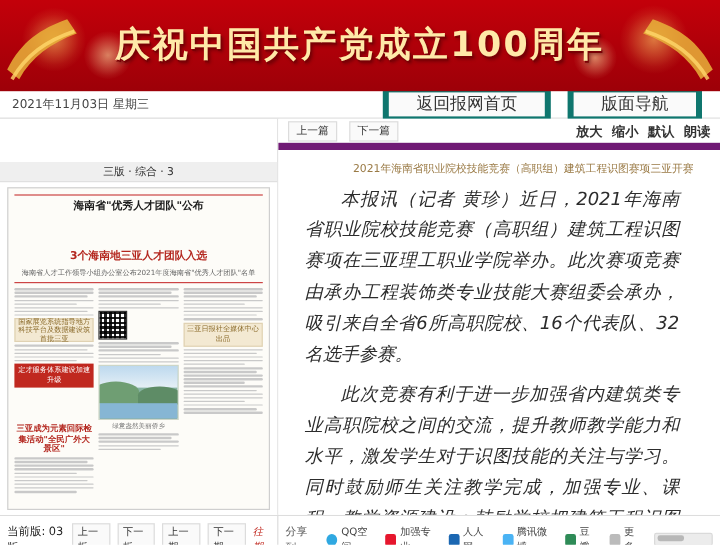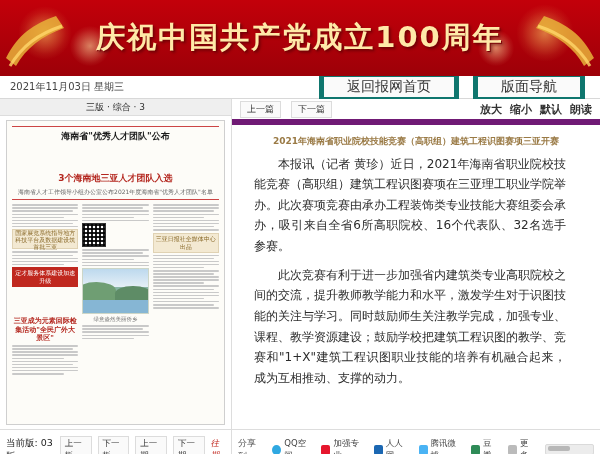--- a/index.html
+++ b/index.html
@@ -101,20 +101,21 @@
   }
   .left-toolbar {
     height: 16px;
     background: #efefef;
     border-bottom: 1px solid #ddd;
     display: flex;
     align-items: center;
     justify-content: center;
     font-size: 9px;
     color: #333;
+    margin-top: 36px;
   }
   .paper-wrap {
     flex: 1;
     padding: 4px 6px 4px 6px;
     box-sizing: border-box;
     overflow: hidden;
     background: #fff;
   }
   .paper {
     width: 100%;
@@ -237,42 +238,42 @@
     font-size: 11px;
     font-weight: bold;
   }
   .article {
     flex: 1;
     padding: 10px 22px 6px 22px;
     box-sizing: border-box;
     overflow: hidden;
   }
   .art-kicker {
-    text-align: center;
+    text-align: right;
     color: #9a7a45;
     font-size: 9px;
     margin-bottom: 6px;
     line-height: 1.4;
-    font-weight: bold;
   }
   .art-title {
     text-align: center;
     color: #1a1a1a;
     font-size: 17px;
     font-weight: bold;
     letter-spacing: 1px;
     margin: 2px 0 12px 0;
   }
   .art-body p {
     margin: 0 12px 8px 0;
-    font-size: 12px;
+    font-size: 15px;
     line-height: 1.72;
     color: #2c2c2c;
     text-align: justify;
     text-indent: 2em;
+    font-style: italic;
   }
 
   
   .bottombar {
     height: 40px;
     border-top: 1px solid #ddd;
     display: flex;
     align-items: center;
     background: #fff;
     font-size: 9.5px;

